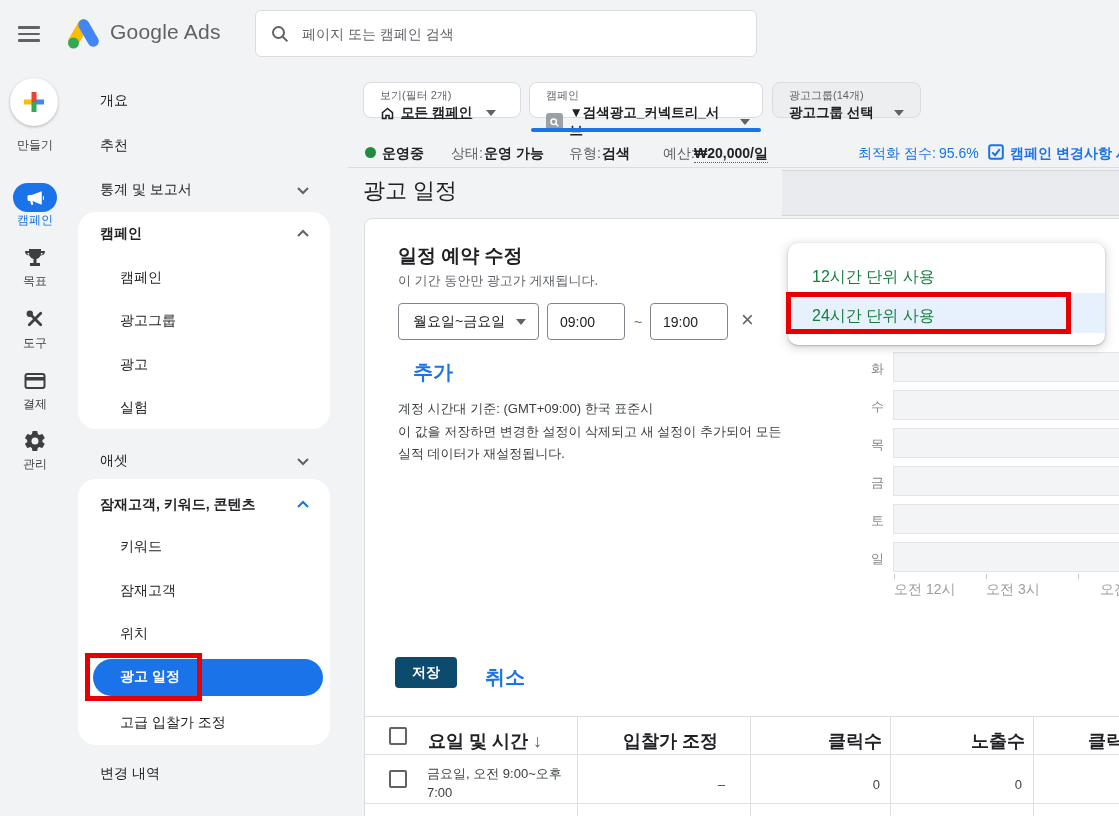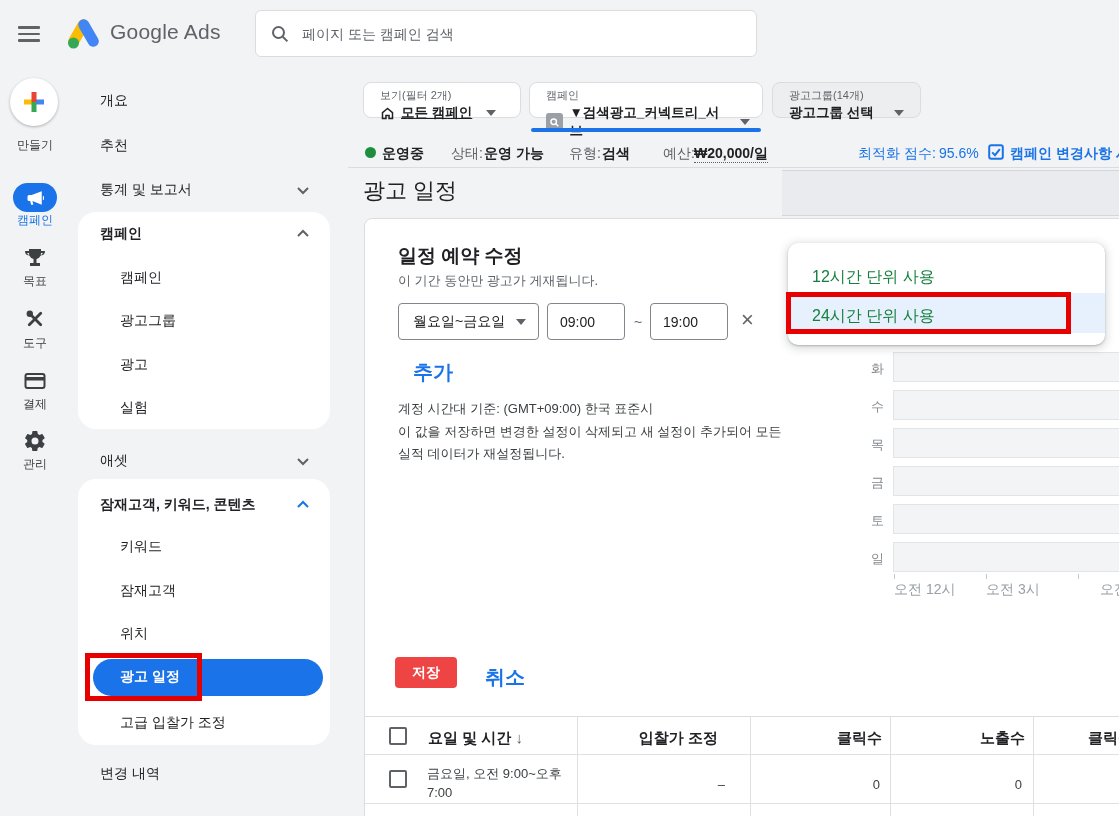--- a/index.html
+++ b/index.html
@@ -52,33 +52,33 @@
   .panel{left:364px;top:218px;width:758px;height:600px;background:#fff;border:1px solid #dadce0;
          border-radius:8px 0 0 0;box-sizing:border-box}
   .divider{height:1px;background:#dadce0}
   .unit-band{left:782px;top:170px;width:337px;height:46px;background:#e9ebee;
              border-top:1px solid #d3d6da;border-bottom:1px solid #d3d6da;box-sizing:border-box}
   .fieldbox{height:37px;border:1px solid #80868b;border-radius:4px;background:#fff;box-sizing:border-box}
   .fieldbox input{border:none;outline:none;width:100%;height:100%;padding:0 12px;font-size:14px;color:#202124;
                   background:transparent;box-sizing:border-box;font-family:"Liberation Sans","DejaVu Sans",sans-serif}
   .day-select{display:flex;align-items:center;justify-content:space-between;padding:0 12px 0 14px;cursor:pointer;
               font-size:14px;color:#202124}
-  .btn-save{left:395px;top:657px;width:62px;height:31px;background:#ef4444;border-radius:4px;color:#fff;
+  .btn-save{left:395px;top:657px;width:62px;height:31px;background:#0c4a6e;border-radius:4px;color:#fff;
             font-size:14px;font-weight:bold;text-align:center;line-height:31px;cursor:pointer}
   .link{color:#1a73e8;font-size:20px;font-weight:bold;cursor:pointer}
   
   .day-lab{width:26px;text-align:right;font-size:13px;color:#80868b;left:858px}
   .bar{left:893px;width:230px;height:30px;background:#f3f4f6;border:1px solid #e2e4e7;box-sizing:border-box}
   .tick{width:1px;height:5px;background:#c4c7cb;top:574px}
   .tlab{top:581px;font-size:14px;color:#9aa0a6;white-space:nowrap}
   
   .vline{width:1px;background:#e0e0e0;top:716px;height:100px}
   .hline{left:365px;width:754px;height:1px;background:#e0e0e0}
   .cbx{width:14px;height:14px;border:2px solid #5f6368;border-radius:2px;background:#fff;cursor:pointer}
-  .th{font-size:15px;font-weight:bold;color:#202124;white-space:nowrap}
+  .th{font-size:18px;font-weight:bold;color:#202124;white-space:nowrap}
   .td{font-size:13px;color:#3c4043}
   .ralign{text-align:right}
   
   .popup{left:788px;top:243px;width:317px;height:102px;background:#fff;border-radius:10px;
          box-shadow:0 1px 2px rgba(60,64,67,.3),0 2px 8px 2px rgba(60,64,67,.18)}
   .popup-hl{left:788px;top:293px;width:317px;height:40px;background:#e7f0fd}
   .popup-opt{font-size:16px;color:#15803d;cursor:pointer;white-space:nowrap}
   
   .red-box{border:5px solid #e60000;box-sizing:border-box;background:transparent;pointer-events:none}
 </style>

